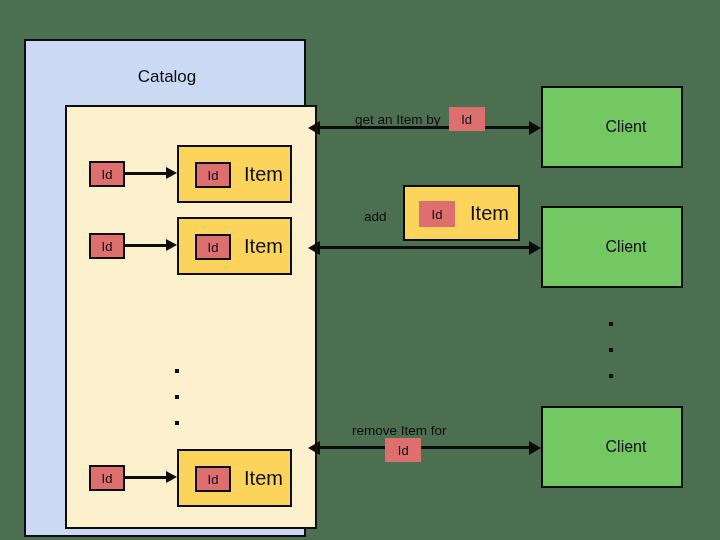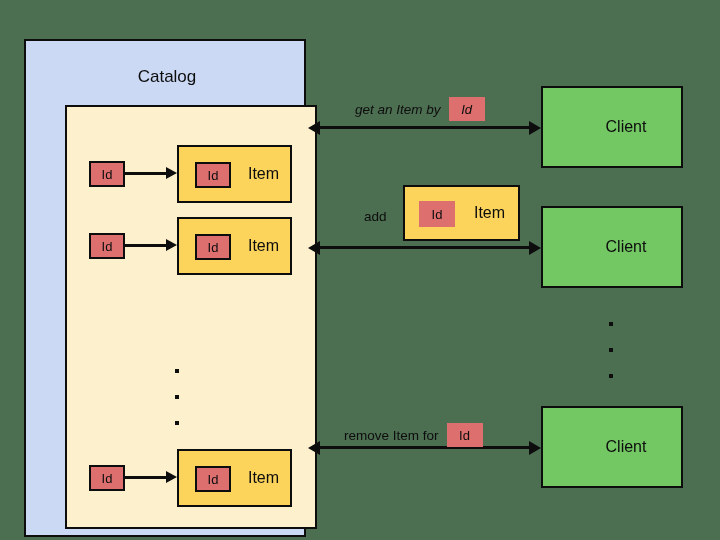--- a/index.html
+++ b/index.html
@@ -131,21 +131,21 @@
   }
   .item-box .item-label {
     position: absolute;
     left: 58px;
     top: 0;
     right: 0;
     height: 100%;
     display: flex;
     align-items: center;
     justify-content: center;
-    font-size: 16px;
+    font-size: 20px;
     color: #0d0d0d;
   }
 
   
   .ellipsis {
     position: absolute;
     width: 6px;
   }
   .ellipsis span {
     display: block;
@@ -323,34 +323,34 @@
     <div class="shaft"></div>
     <div class="head-right"></div>
   </div>
 
   <div class="connector" style="top:415px;">
     <div class="head-left"></div>
     <div class="shaft"></div>
     <div class="head-right"></div>
   </div>
 
-  <div class="op-label" style="left:355px; top:72px;font-style:italic;">
+  <div class="op-label" style="left:355px; top:82px;">
     <span class="txt">get an Item by</span>
     <span class="key-chip">Id</span>
   </div>
 
   <div class="op-label add-label">
     <span class="txt">add</span>
   </div>
   <div class="item-box floating">
     <div class="item-key">Id</div>
     <div class="item-label">Item</div>
   </div>
 
-  <div class="op-label" style="left:344px; top:398px;">
+  <div class="op-label" style="left:352px; top:398px;flex-direction:column;">
     <span class="txt">remove Item for</span>
     <span class="key-chip">Id</span>
   </div>
 
   <div class="client-box" style="top:61px;">Client</div>
   <div class="client-box" style="top:181px;">Client</div>
 
   <div class="ellipsis client-dots">
     <span></span>
     <span></span>

